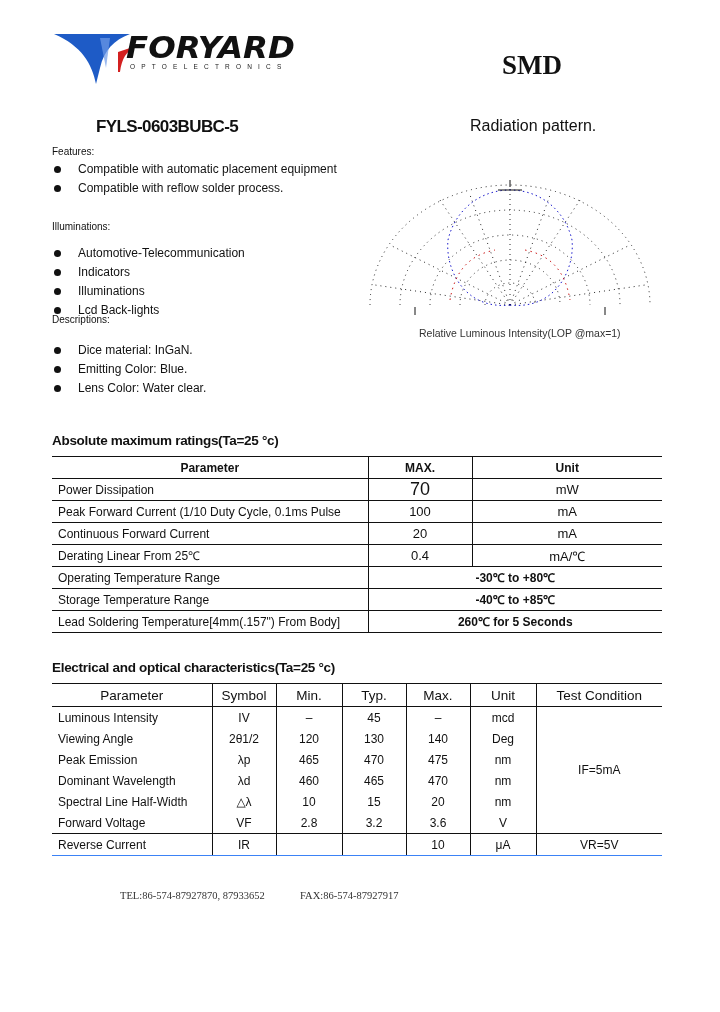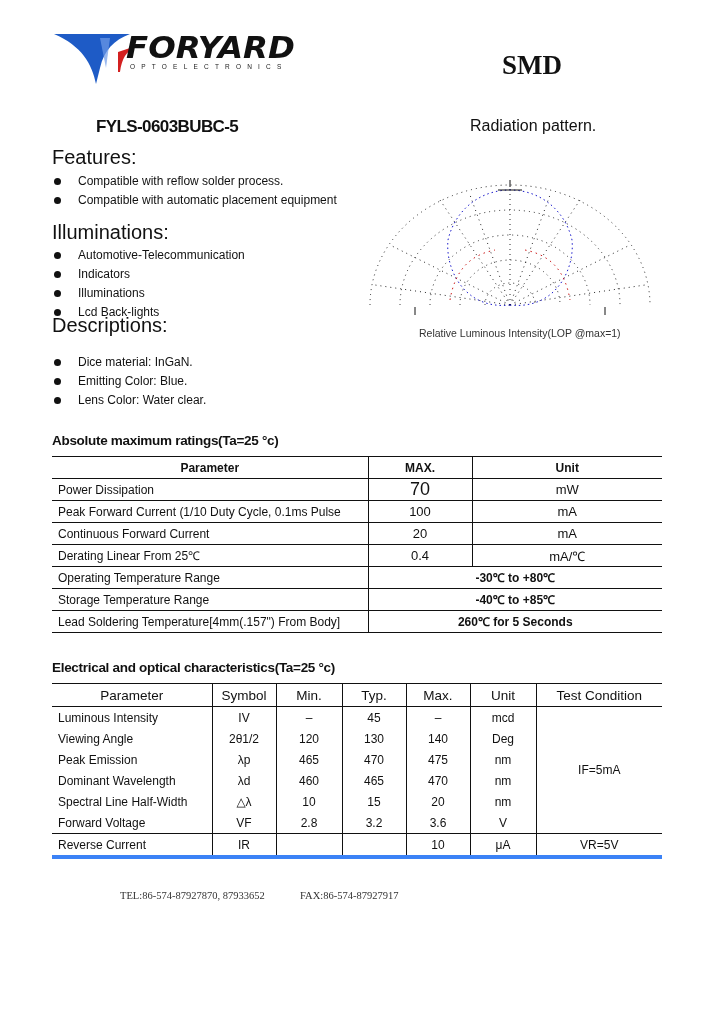--- a/index.html
+++ b/index.html
@@ -4,37 +4,37 @@
 <style>
   html, body { margin: 0; padding: 0; background: #fff; }
   body { width: 720px; height: 1012px; position: relative; font-family: "Liberation Sans", sans-serif; color: #111; overflow: hidden; }
   .abs { position: absolute; }
   .logo { left: 52px; top: 28px; width: 260px; height: 64px; }
   .logo-text { left: 126px; top: 30px; font-family: "DejaVu Sans", sans-serif; font-weight: bold; font-style: italic; font-size: 30px; letter-spacing: 0px; color: #111; transform: scaleX(1.08); transform-origin: left; }
   .logo-sub { left: 130px; top: 63px; font-size: 6.5px; letter-spacing: 6.2px; color: #222; }
   .smd { left: 502px; top: 50px; font-family: "Liberation Serif", serif; font-weight: bold; font-size: 27px; }
   .part { left: 52px; top: 117px; font-size: 17px; font-weight: bold; letter-spacing: -0.6px; margin-left: 44px; }
   .rad-title { left: 470px; top: 117px; font-size: 16px; }
-  .sec-h { font-size: 20px; }
+  .sec-h { font-size: 10px; }
   .bullet-list { list-style: none; margin: 0; padding: 0; }
   .bullet-list li { position: relative; padding-left: 26px; font-size: 12px; height: 19px; line-height: 19px; }
   .bullet-list li .dot { position: absolute; left: 2px; top: 6px; width: 7px; height: 7px; background: #111; border-radius: 50%; }
   .tbl-title { font-size: 13.5px; font-weight: bold; letter-spacing: -0.3px; }
   table { border-collapse: collapse; position: absolute; }
   td, th { font-size: 12px; font-weight: normal; padding: 0 6px; height: 21px; }
   .t1 { left: 52px; top: 456px; width: 610px; border-top: 1.5px solid #111; }
   .t1 td, .t1 th { border-bottom: 1px solid #111; border-left: 1px solid #111; }
   .t1 td:first-child, .t1 th:first-child { border-left: none; }
   .t1 .hdr th { font-weight: bold; text-align: center; }
   .t2 { left: 52px; top: 683px; width: 610px; border-top: 1.5px solid #111; }
   .t2 td, .t2 th { border-left: 1px solid #111; text-align: center; }
   .t2 td:first-child, .t2 th:first-child { border-left: none; text-align: left; }
   .t2 .hdr th { font-size: 13.5px; border-bottom: 1px solid #111; height: 22px; }
   .t2 .hdr th:first-child { text-align: center; }
-  .t2 tr.last td { border-top: 1px solid #111; border-bottom: 4px solid #3b82f6; }
+  .t2 tr.last td { border-top: 1px solid #111; border-bottom: 1px solid #3b82f6; }
   .t2 td.tc { border-bottom: none; }
   .center { text-align: center; }
   .footer { left: 120px; top: 889px; font-family: "Liberation Serif", serif; font-size: 10.5px; color: #333; line-height: 13px; }
   .footer .row { position: relative; height: 13px; width: 300px; }
   .footer span { position: absolute; white-space: nowrap; }
   .chart { left: 360px; top: 175px; width: 300px; height: 150px; }
   .chart-caption { left: 419px; top: 327px; font-size: 10.5px; color: #333; }
 </style>
 </head>
 <body>
@@ -47,28 +47,28 @@
 <div class="abs logo-text">FORYARD</div>
 <div class="abs logo-sub">OPTOELECTRONICS</div>
 <div class="abs smd">SMD</div>
 
 <div class="abs part">FYLS-0603BUBC-5</div>
 <div class="abs rad-title">Radiation pattern.</div>
 
 <div class="abs" style="left:52px; top:146px;">
   <div class="sec-h">Features:</div>
   <ul class="bullet-list" style="margin-top:3px;">
+    <li><span class="dot"></span><span>Compatible with automatic placement equipment</span></li>
     <li><span class="dot"></span><span>Compatible with reflow solder process.</span></li>
-    <li><span class="dot"></span><span>Compatible with automatic placement equipment</span></li>
   </ul>
 </div>
 
 <div class="abs" style="left:52px; top:221px;">
   <div class="sec-h">Illuminations:</div>
-  <ul class="bullet-list" style="margin-top:2px;">
+  <ul class="bullet-list" style="margin-top:12px;">
     <li><span class="dot"></span><span>Automotive-Telecommunication</span></li>
     <li><span class="dot"></span><span>Indicators</span></li>
     <li><span class="dot"></span><span>Illuminations</span></li>
     <li><span class="dot"></span><span>Lcd Back-lights</span></li>
   </ul>
 </div>
 
 <div class="abs" style="left:52px; top:314px;">
   <div class="sec-h">Descriptions:</div>
   <ul class="bullet-list" style="margin-top:16px;">

